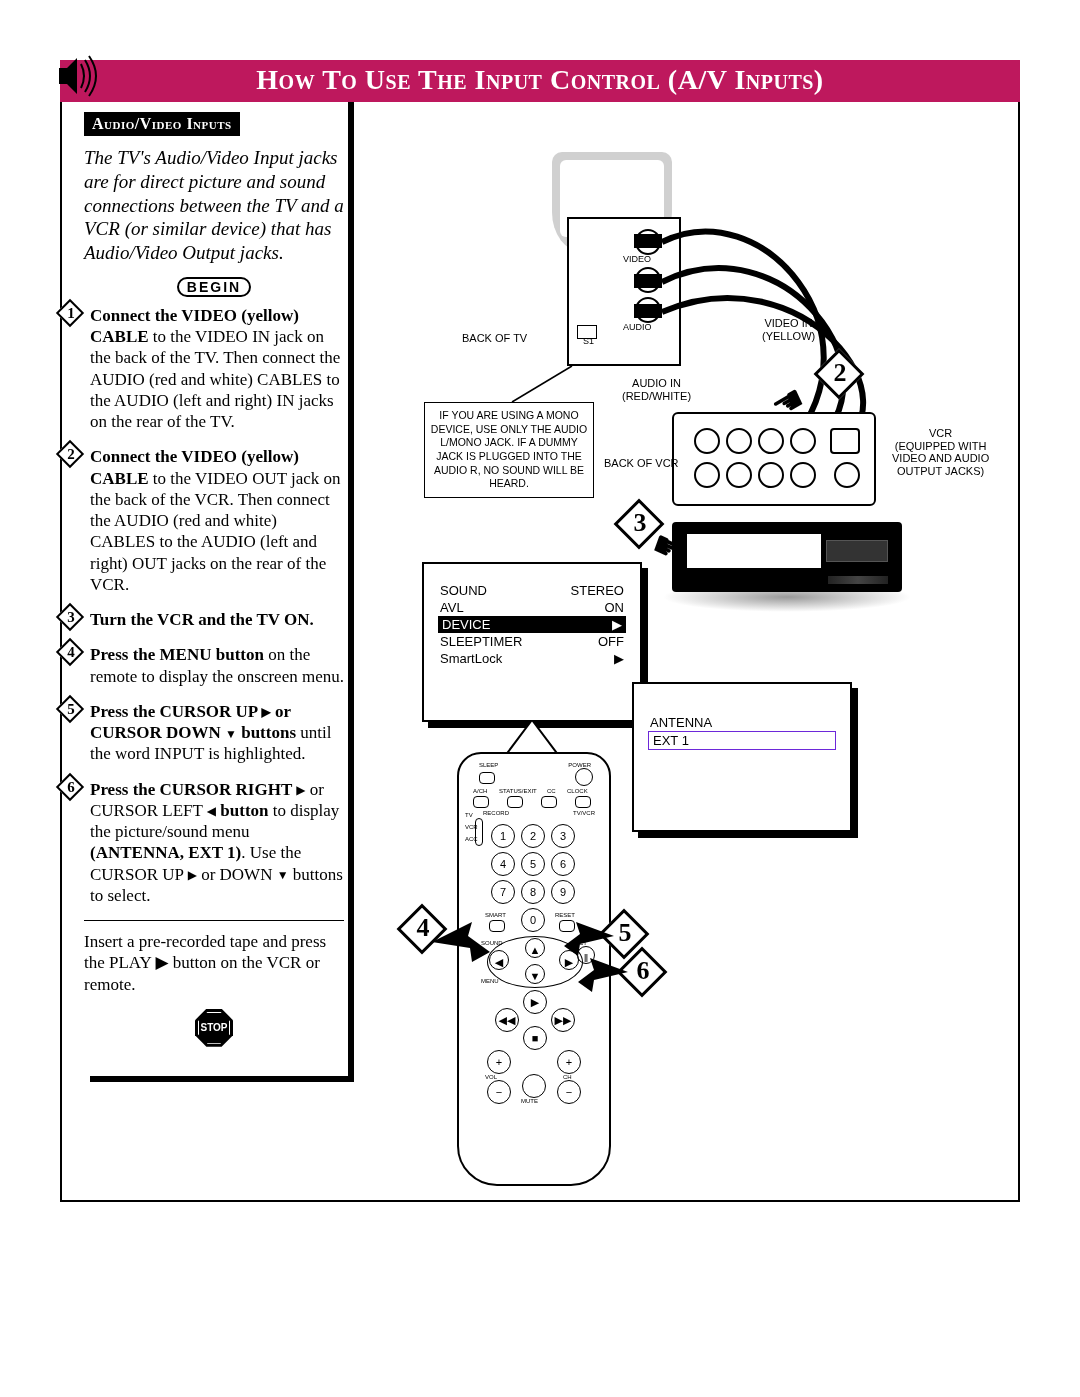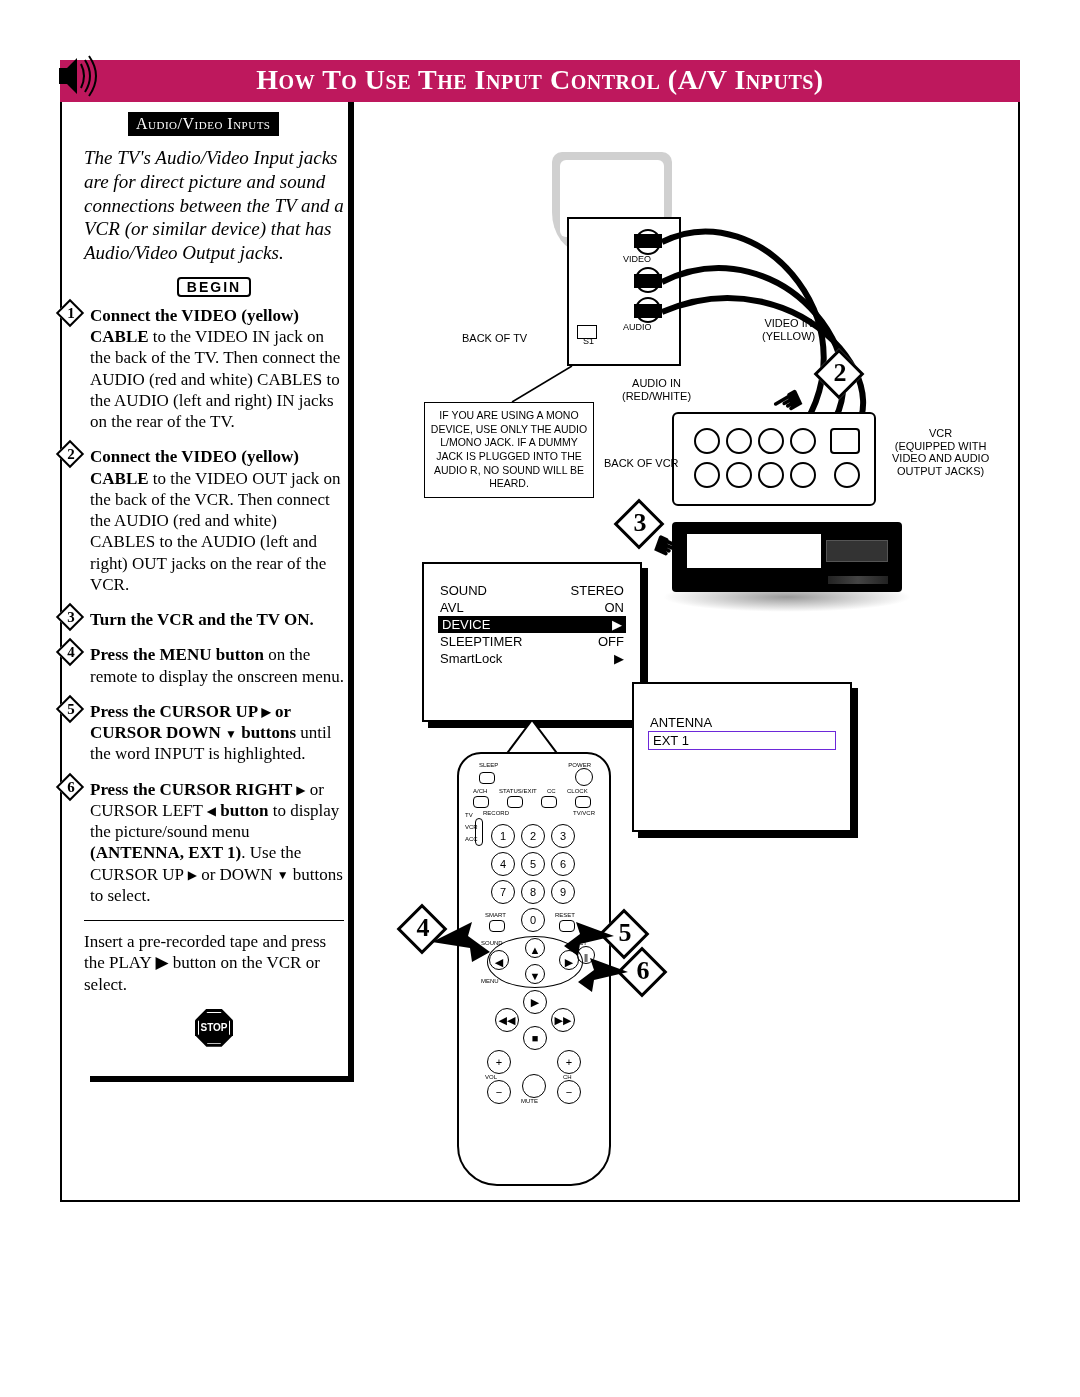--- a/index.html
+++ b/index.html
@@ -45,44 +45,43 @@
   .left-col {
     position: absolute;
     left: 22px;
     top: 10px;
     width: 260px;
   }
   .sub-bar {
     background: #000;
     color: #fff;
     font-variant: small-caps;
-    font-weight: normal;
+    font-weight: bold;
     font-size: 16px;
     padding: 3px 8px;
     letter-spacing: 0.5px;
     display: inline-block;
     margin-bottom: 10px;
-    margin-left: 44px;
   }
   .intro {
     font-style: italic;
     font-size: 19px;
     line-height: 1.25;
     margin-bottom: 12px;
   }
   .begin {
     text-align: center;
     font-family: Arial, Helvetica, sans-serif;
     font-size: 14px;
     letter-spacing: 2px;
     margin-bottom: 8px;
   }
   .begin span {
     border: 2px solid #000;
-    border-radius: 4px;
+    border-radius: 10px;
     padding: 0 8px;
     font-weight: bold;
     display: inline-block;
   }
   .step {
     position: relative;
     font-size: 17px;
     line-height: 1.25;
     margin-bottom: 14px;
     padding-left: 6px;
@@ -378,21 +377,21 @@
       <div class="step">
         <div class="step-num">
             <div class="diamond"></div>
             <div class="dn">6</div>
           </div>
         <b><span>Press the CURSOR RIGHT </span></b><span class="tri">▶</span><span> or CURSOR LEFT </span><span class="tri">◀</span><b><span> button</span></b>
         <span> to display the picture/sound menu </span><b>(ANTENNA, EXT 1)</b><span>. Use the CURSOR UP </span><span class="tri">▶</span><span> or DOWN </span><span class="tri">▼</span><span> buttons to select.</span>
       </div>
 
       <div class="hr"></div>
-      <div class="step" style="padding-left:0">Insert a pre-recorded tape and press the PLAY ▶ button on the VCR or select.</div>
+      <div class="step" style="padding-left:0">Insert a pre-recorded tape and press the PLAY ▶ button on the VCR or remote.</div>
       <div class="stop">
         <div class="stop-badge"><div class="stop-inner">STOP</div></div>
       </div>
     </div>
 
     <div class="diagram">
       <div class="monitor"></div>
 
       <div class="label" style="left:90px; top:210px">BACK OF TV</div>
 

